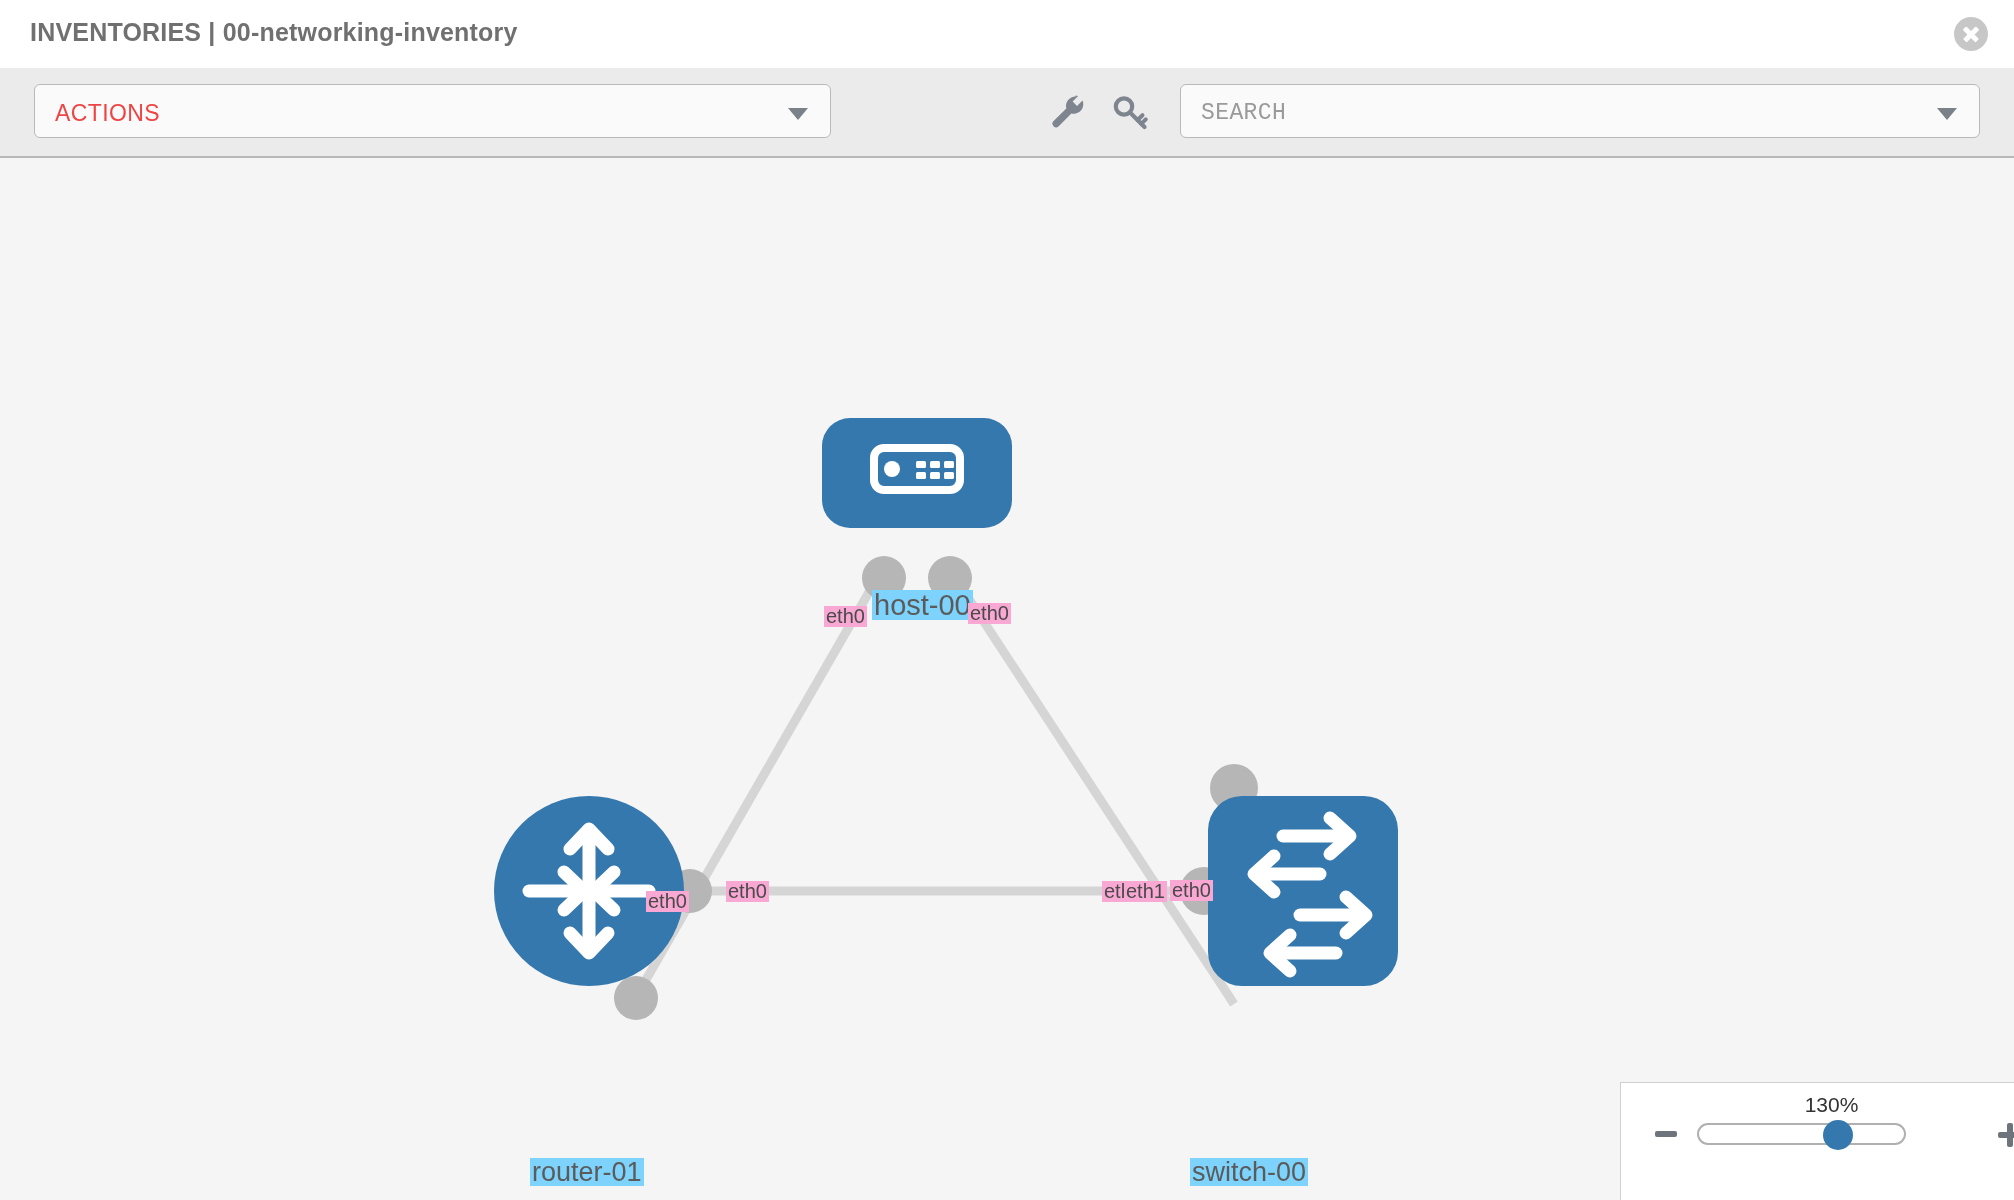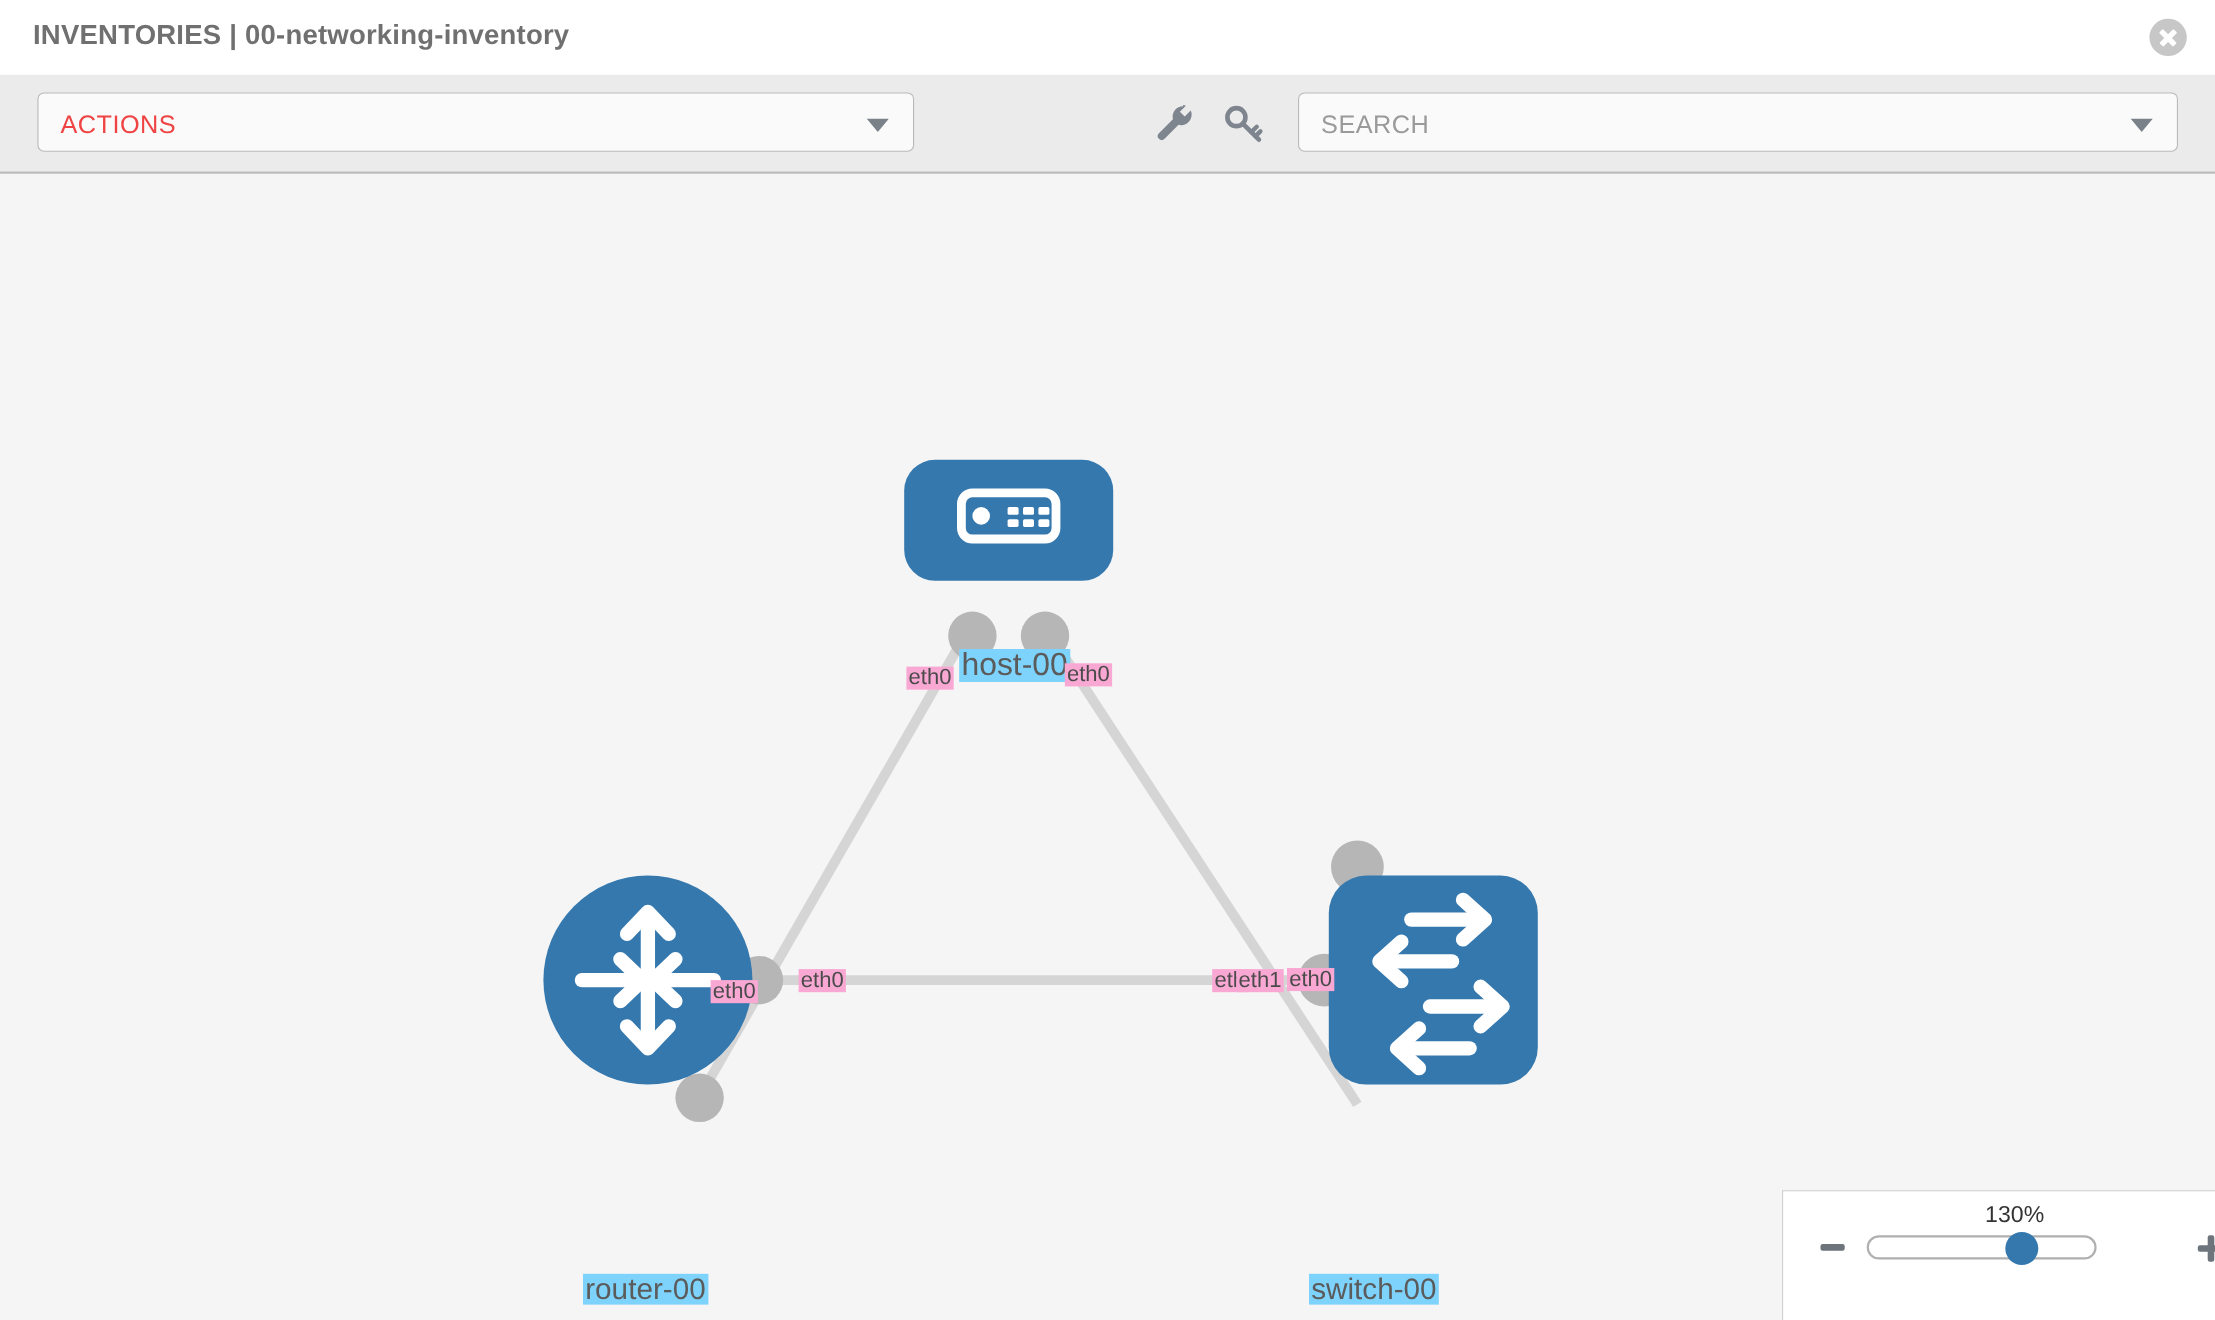--- a/index.html
+++ b/index.html
@@ -119,20 +119,21 @@
     box-sizing: border-box;
     cursor: text;
   }
   .search-box .label {
     position: absolute;
     left: 20px;
     top: 15px;
     font-size: 23px;
     color: #9a9a9a;
     letter-spacing: 0.4px;
+    font-family: Liberation Mono, monospace;
   }
 
   
   .canvas {
     position: absolute;
     left: 0; top: 158px;
     width: 2014px;
     height: 1042px;
     background: #f5f5f5;
     overflow: hidden;
@@ -339,21 +340,21 @@
         <line x1="1300" y1="757" x2="1364" y2="757"></line>
         <polyline points="1346,739 1366,757 1346,775"></polyline>
 
         <line x1="1336" y1="795" x2="1272" y2="795"></line>
         <polyline points="1290,777 1270,795 1290,813"></polyline>
       </g>
     </g>
   </svg>
 
   <div class="node-label" style="left:872px; top:432px; font-size:29px;">host-00</div>
-  <div class="node-label" style="left:530px; top:1000px;">router-00</div>
+  <div class="node-label" style="left:530px; top:1000px;">router-01</div>
   <div class="node-label" style="left:1190px; top:1000px;">switch-00</div>
 
   <div class="edge-label" style="left:824px; top:448px;">eth0</div>
   <div class="edge-label" style="left:968px; top:445px;">eth0</div>
 
   <div class="edge-label" style="left:646px; top:733px;">eth0</div>
   <div class="edge-label" style="left:1170px; top:722px;">eth0</div>
 
   <div class="edge-label" style="left:726px; top:723px;">eth0</div>
 

